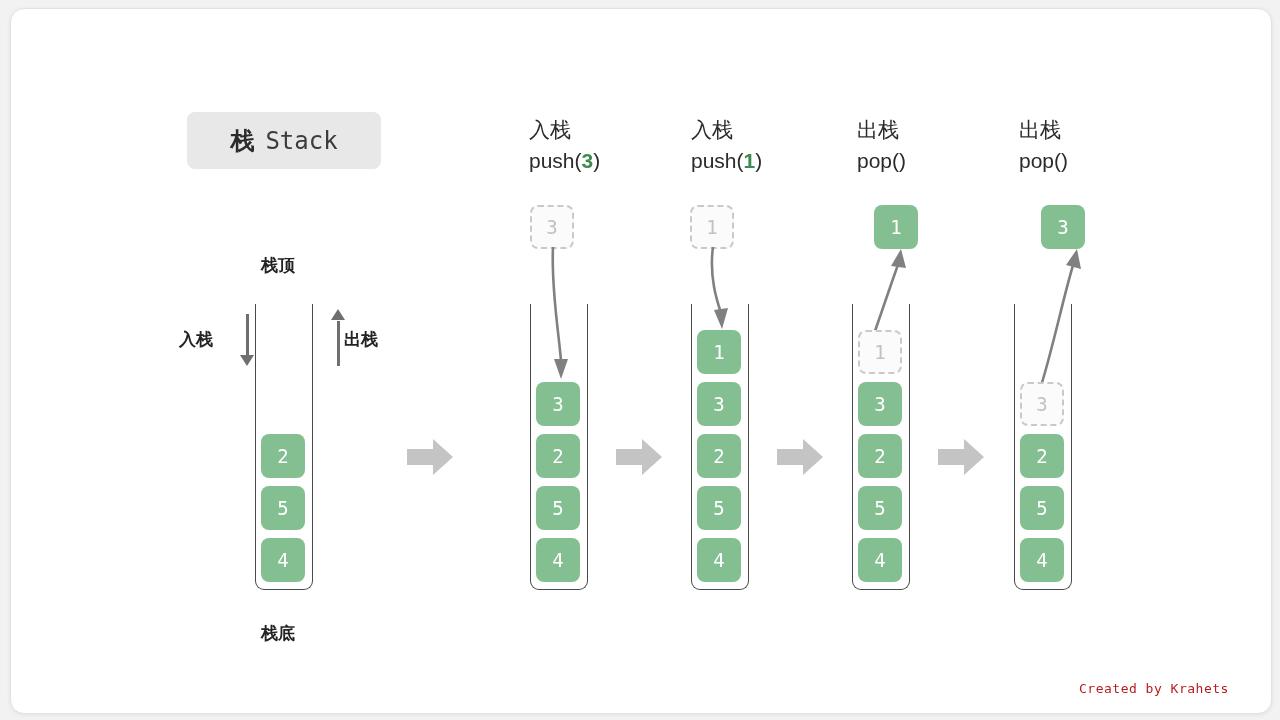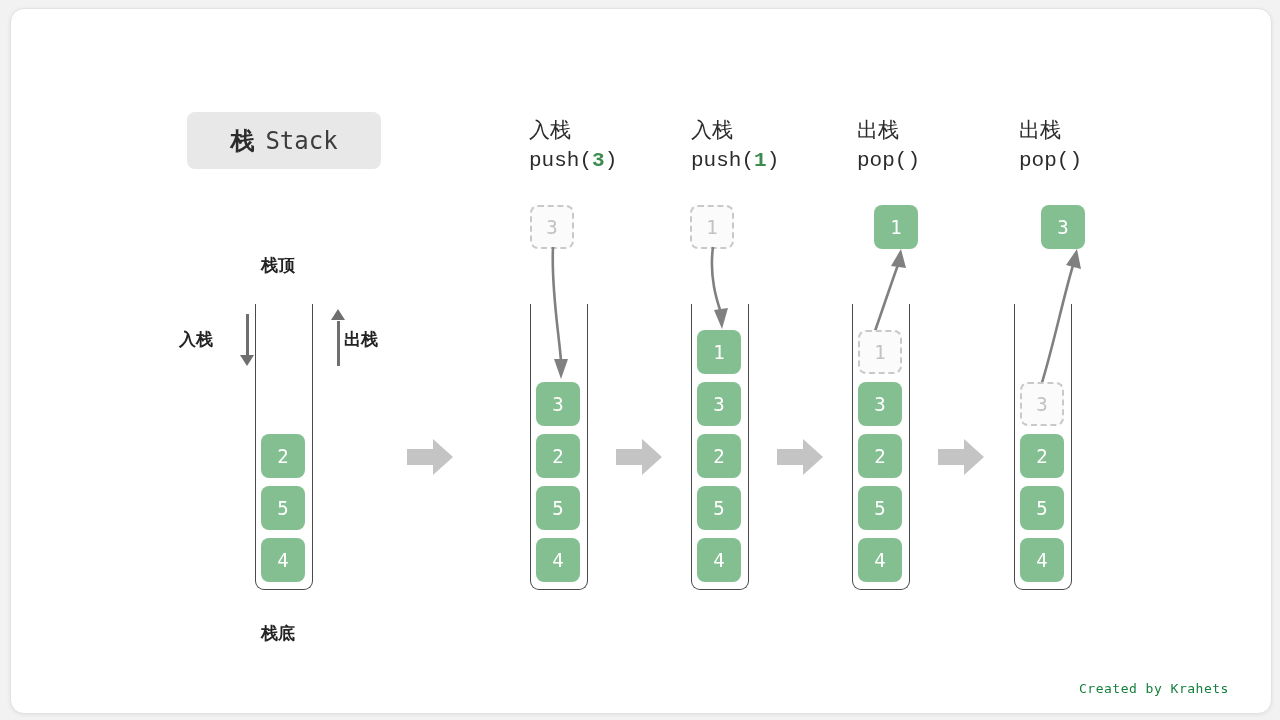--- a/index.html
+++ b/index.html
@@ -52,21 +52,21 @@
     border-bottom:11px solid #6f6f6f;}
 
   
   .colhead{white-space:nowrap;}
   .colhead .cn{
     display:block;font-size:21px;color:#2b2b2b;line-height:30px;
     font-family:"Liberation Sans","DejaVu Sans",sans-serif;
   }
   .colhead .code{
     display:block;font-size:21px;color:#2b2b2b;line-height:32px;
-    font-family:Liberation Mono, monospace;
+    font-family:Liberation Sans, sans-serif;
   }
   .colhead .code .arg{color:#3d8b4e;font-weight:bold;}
 
   
   .stack-wall{
     border-left:1.6px solid #4a4a4a;
     border-right:1.6px solid #4a4a4a;
     border-bottom:1.6px solid #4a4a4a;
     border-bottom-left-radius:9px;border-bottom-right-radius:9px;
     background:transparent;
@@ -83,21 +83,21 @@
     background:#fbfbfb;border:2px dashed #c9c9c9;color:#c2c2c2;
   }
 
   
   .sep-arrow{width:46px;height:40px;}
 
   
   #watermark{
     left:1068px;top:672px;
     font-family:"DejaVu Sans Mono","Liberation Mono",monospace;
-    font-size:13px;color:#15803d;letter-spacing:0.5px;
+    font-size:13px;color:#b91c1c;letter-spacing:0.5px;
   }
   svg{display:block;overflow:visible;}
 </style>
 </head>
 <body>
 
 <div id="card">
 
   <div class="abs" id="title-badge">
     <span class="cn">栈</span>

